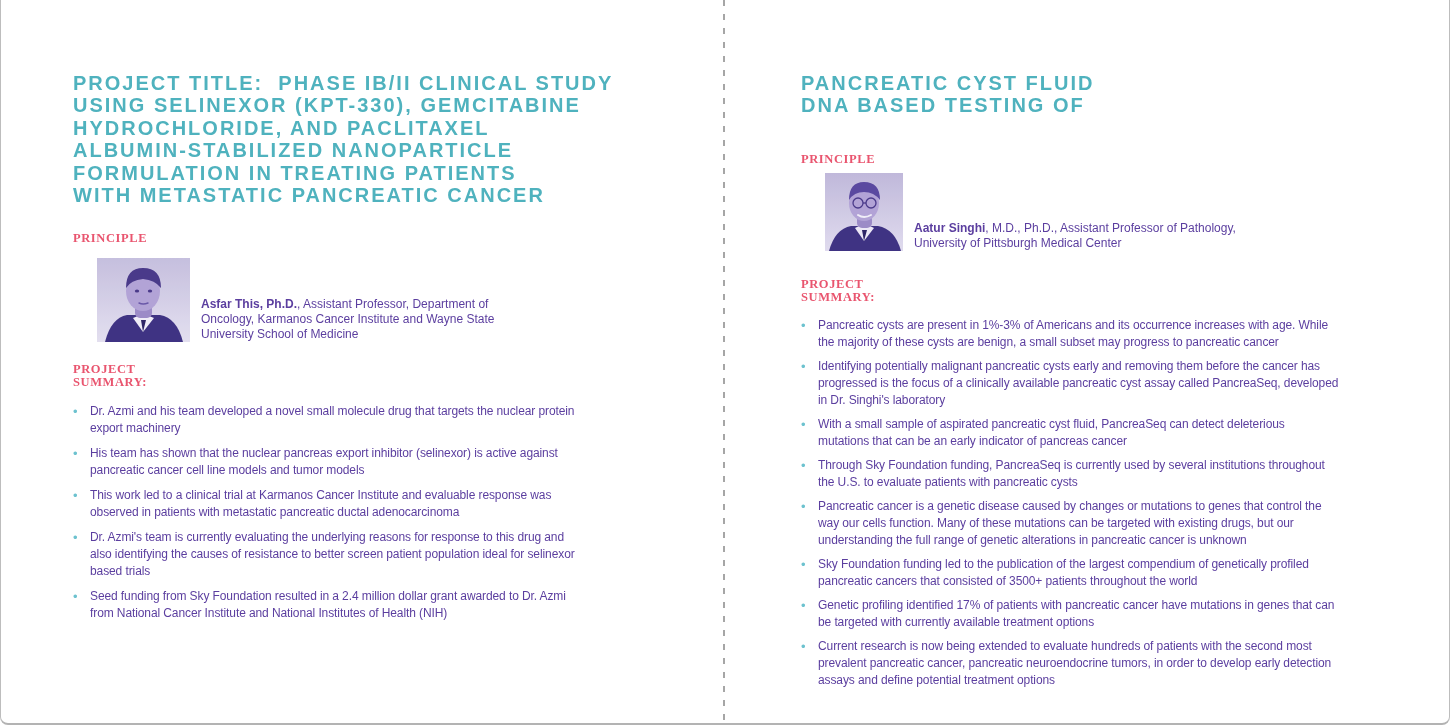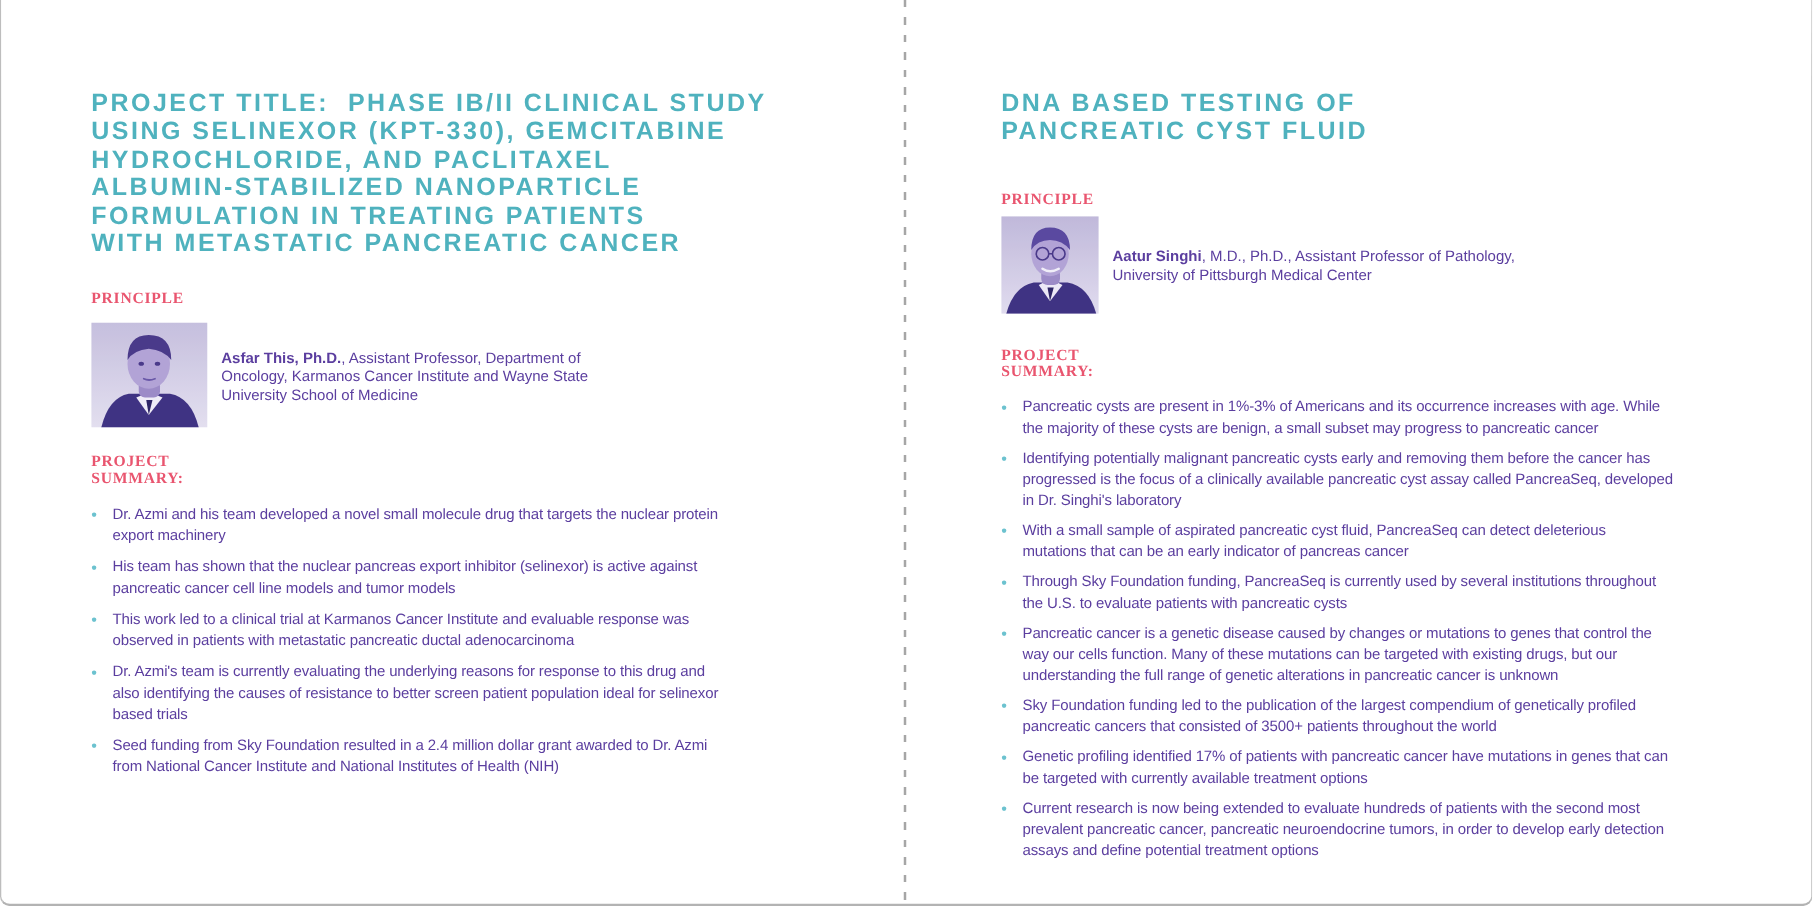--- a/index.html
+++ b/index.html
@@ -49,21 +49,21 @@
     line-height:13px;
     letter-spacing:0.6px;
     font-family:Liberation Serif, serif;
   }
   .section-label span{display:block;}
   .pi-label-left{margin-top:26px;}
   .pi-label-right{margin-top:36px;}
   .summary-label-left{margin-top:21px;}
   .summary-label-right{margin-top:27px;}
 
-  .pi-row{display:flex;align-items:center;}
+  .pi-row{display:flex;align-items:flex-end;margin-left:24px;}
   .pi-row-left{margin-top:13px;}
   .pi-row-right{margin-top:7px;}
   .photo{flex:0 0 auto;display:block;line-height:0;}
   .photo-left{width:93px;height:84px;}
   .photo-right{width:78px;height:78px;}
   .photo svg{width:100%;height:100%;display:block;}
 
   .bio{
     color:var(--body-purple,#5B3E9F);
     font-size:12px;line-height:15px;
@@ -156,21 +156,21 @@
           <span class="bullet-dot">•</span>
           <span class="bullet-text">Seed funding from Sky Foundation resulted in a 2.4 million dollar grant awarded to Dr. Azmi from National Cancer Institute and National Institutes of Health (NIH)</span>
         </li>
     </ul>
   </div>
 
   <div class="divider"></div>
 
   <div class="col col-right">
 
-    <h1 class="page-title"><span class="title-line">DNA BASED TESTING OF</span><span class="title-line">PANCREATIC CYST FLUID</span></h1>
+    <h1 class="page-title"><span class="title-line">PANCREATIC CYST FLUID</span><span class="title-line">DNA BASED TESTING OF</span></h1>
 
     <div class="section-label pi-label-right">
       <span>PRINCIPLE</span>
     </div>
 
     <div class="pi-row pi-row-right">
       <span class="photo photo-right">
         <svg viewBox="0 0 78 78" preserveAspectRatio="none" aria-hidden="true">
           <defs>
             <linearGradient id="bgR" x1="0" y1="0" x2="0" y2="1">

